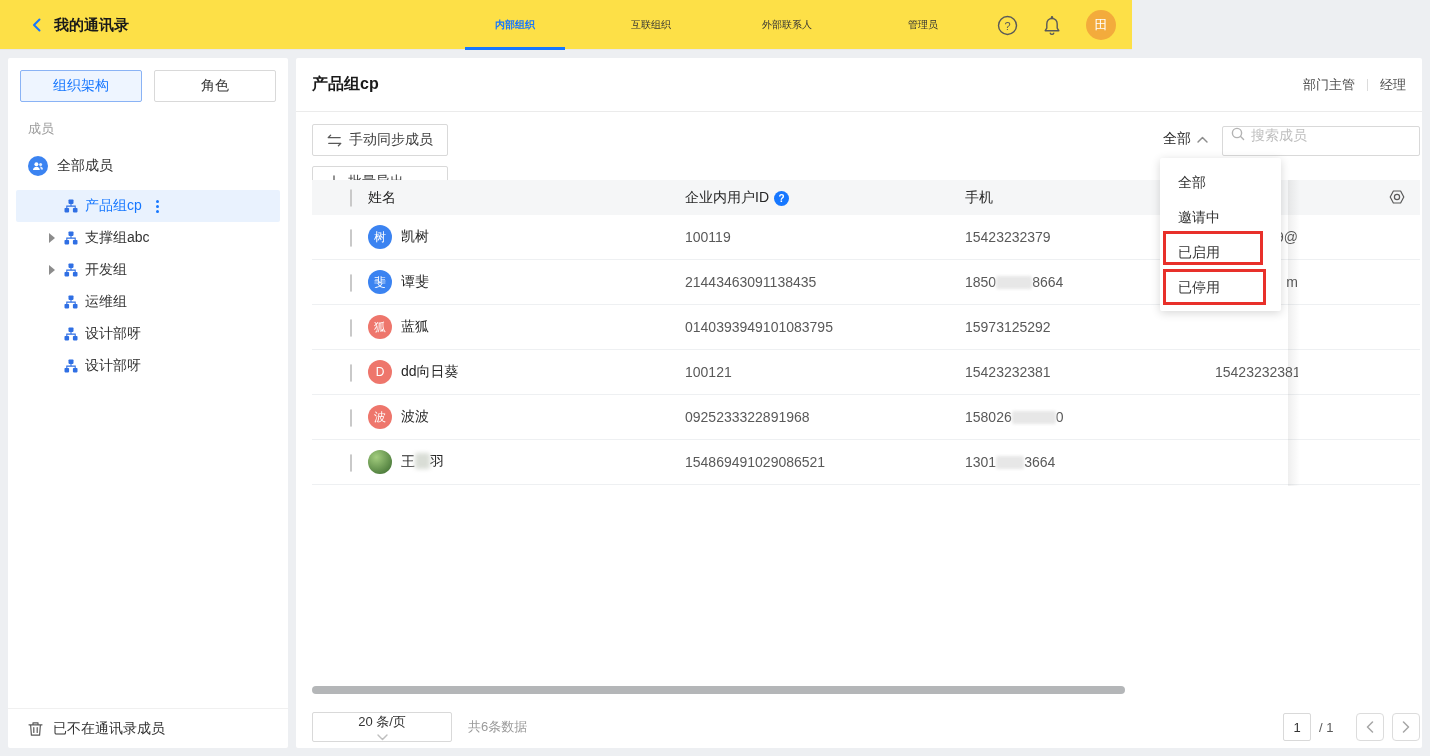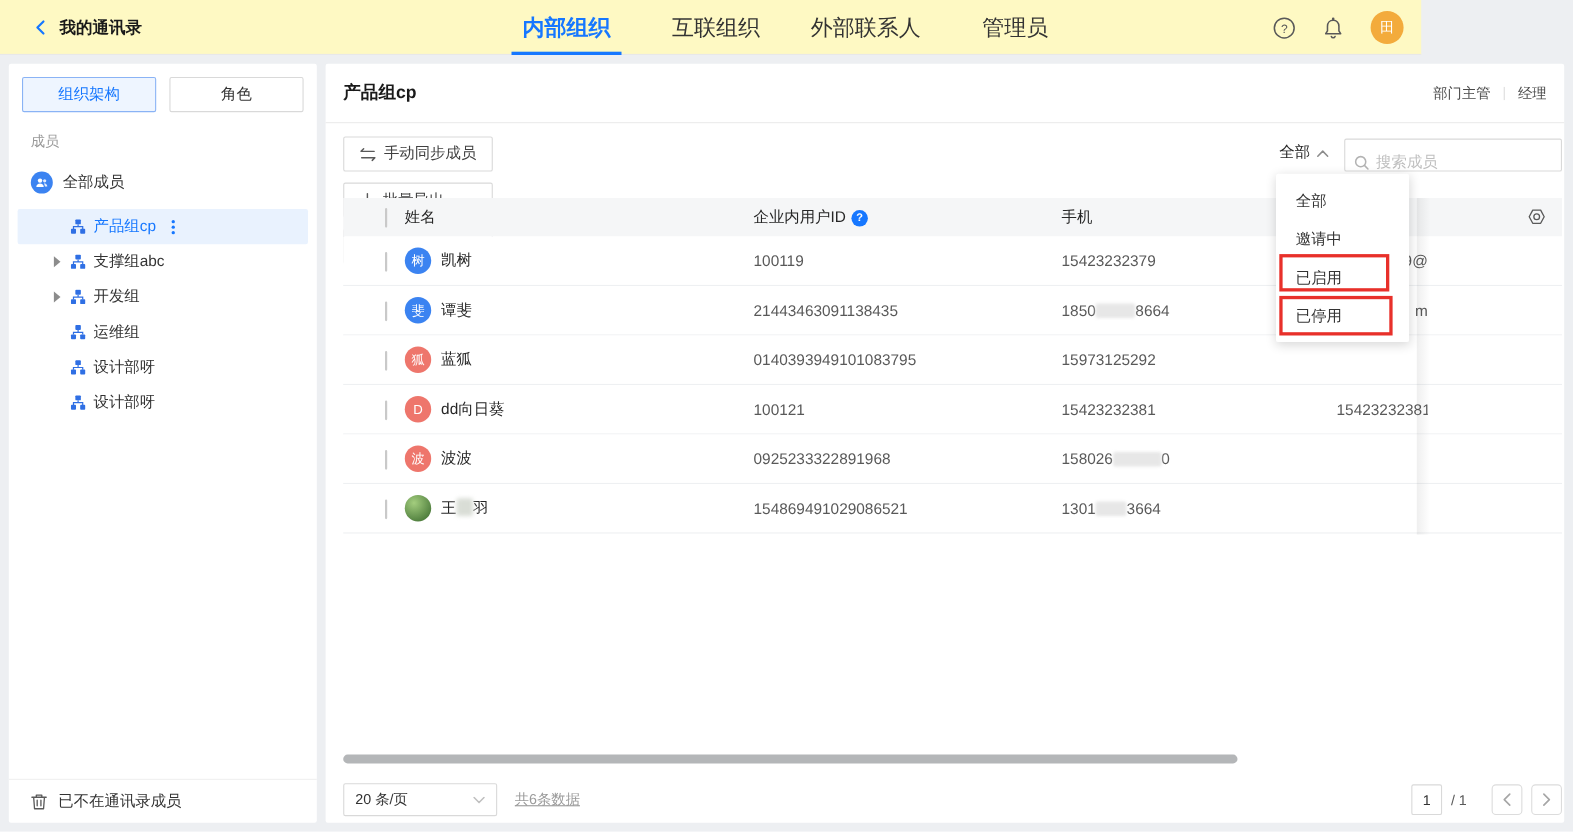--- a/index.html
+++ b/index.html
@@ -4,27 +4,27 @@
 <style>
   * { margin:0; padding:0; box-sizing:border-box; }
   html,body { width:1430px; height:756px; }
   body {
     font-family:"Liberation Sans","DejaVu Sans",sans-serif;
     background:#edeff2; color:#333; position:relative; overflow:hidden;
     font-size:14px;
   }
 
   
-  .topbar { position:absolute; left:0; top:0; width:1292px; height:50px;
-    background:#fef9c3; border-bottom:1px solid #e8e8e8; z-index:10;text-align:center; }
+  .topbar { position:absolute; left:0; top:0; width:1132px; height:50px;
+    background:#fde047; border-bottom:1px solid #e8e8e8; z-index:10;text-align:center; }
   .back-group { position:absolute; left:30px; top:0; height:50px; display:flex; align-items:center; gap:10px; cursor:pointer; }
   .back-title { font-size:15px; font-weight:700; color:#1a1a1a; }
   .nav-tabs { position:absolute; left:447px; top:0; height:50px; display:flex; }
   .nav-tab { width:136px; height:50px; display:flex; align-items:center; justify-content:center;
-    font-size:20px; color:#333; cursor:pointer; position:relative; }
+    font-size:10px; color:#333; cursor:pointer; position:relative; }
   .nav-tab.active { color:#1677ff; font-weight:600; }
   .nav-tab.active::after { content:""; position:absolute; left:18px; right:18px; bottom:0; height:3px; background:#1677ff; }
   .topbar-right { position:absolute; right:16px; top:0; height:50px; display:flex; align-items:center; gap:24px; }
   .tb-avatar { width:30px; height:30px; border-radius:50%; background:#f3ab3c; color:#fff;
     display:flex; align-items:center; justify-content:center; font-size:13px; cursor:pointer; }
 
   
   .sidebar { position:absolute; left:8px; top:58px; width:280px; height:690px; background:#fff; border-radius:2px; }
   .mainpanel { position:absolute; left:296px; top:58px; width:1126px; height:690px; background:#fff; border-radius:2px; }
 
@@ -63,21 +63,21 @@
   .head-links .vdiv { width:1px; height:12px; background:#dcdcdc; }
   .head-link { cursor:pointer; }
 
   
   .toolbar { position:absolute; left:16px; top:66px; display:flex; gap:10px;flex-direction:column; }
   .tool-btn { height:32px; display:flex; align-items:center; gap:7px; padding:0 14px;
     border:1px solid #d9d9d9; border-radius:2px; background:#fff; font-size:14px; color:#404040; cursor:pointer; }
   .filter-trigger { position:absolute; left:867px; top:72px; display:flex; align-items:center; gap:6px;
     font-size:14px; color:#262626; cursor:pointer; }
   .search-box { position:absolute; left:926px; top:68px; width:198px; height:30px; border:1px solid #d9d9d9;
-    border-radius:2px; background:#fff; display:flex; align-items:flex-end; padding:0 8px; gap:6px; }
+    border-radius:2px; background:#fff; display:flex; align-items:flex-start; padding:0 8px; gap:6px; }
   .search-box input { border:none; outline:none; flex:1; font-size:14px; color:#333; font-family:inherit; background:transparent; }
   .search-box input::placeholder { color:#bfbfbf; }
 
   
   .table { position:absolute; left:16px; top:122px; width:1108px; }
   .thead { height:35px; background:#f5f6f7; position:relative; font-size:14px; color:#262626; }
   .thead .cell { position:absolute; top:9px; }
   .trow { height:45px; border-bottom:1px solid #eef0f2; position:relative; background:#fff; }
   .trow .cell { position:absolute; top:14px; font-size:14px; }
   .cell.c-check { left:38px; top:10px; }
@@ -107,23 +107,23 @@
     box-shadow:0 2px 10px rgba(0,0,0,0.16); padding:7px 0 6px; z-index:5; }
   .dd-item { height:35px; display:flex; align-items:center; padding-left:18px; font-size:14px; color:#333; cursor:pointer; }
   .red-box { position:absolute; border:3px solid #e8302a; z-index:6; pointer-events:none; }
   .red-box.r1 { left:867px; top:173px; width:100px; height:34px; }
   .red-box.r2 { left:867px; top:211px; width:103px; height:36px; }
 
   
   .hscroll { position:absolute; left:16px; top:628px; width:813px; height:8px; background:#b4b6b8; border-radius:4px; cursor:pointer; }
   .pagesize { position:absolute; left:16px; top:654px; width:140px; height:30px; border:1px solid #d9d9d9;
     border-radius:2px; display:flex; align-items:center; justify-content:space-between; padding:0 10px;
-    font-size:13px; color:#333; cursor:pointer; background:#fff; }
+    font-size:13px; color:#333; cursor:pointer; background:#fff;flex-direction:column; }
   .total-text { position:absolute; left:172px; top:654px; height:30px; display:flex; align-items:center;
-    font-size:13px; color:#9a9a9a;text-decoration:underline; }
+    font-size:13px; color:#9a9a9a; }
   .page-input { position:absolute; left:987px; top:655px; width:28px; height:28px; border:1px solid #d9d9d9;
     border-radius:2px; text-align:center; font-size:13px; color:#333; outline:none; font-family:inherit; }
   .page-total { position:absolute; left:1023px; top:655px; height:28px; display:flex; align-items:center;
     font-size:13px; color:#595959; }
   .pg-btn { position:absolute; top:655px; width:28px; height:28px; border:1px solid #dcdcdc; border-radius:4px;
     background:#fff; display:flex; align-items:center; justify-content:center; cursor:pointer; }
   .pg-prev { left:1060px; } .pg-next { left:1096px; }
 </style>
 </head>
 <body>

